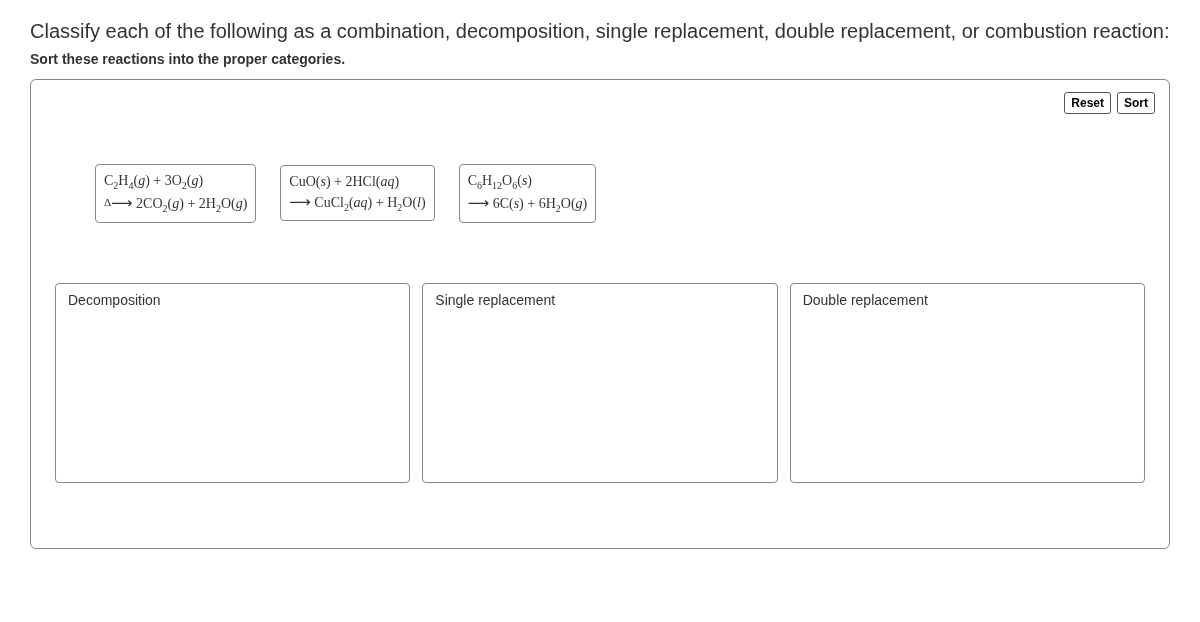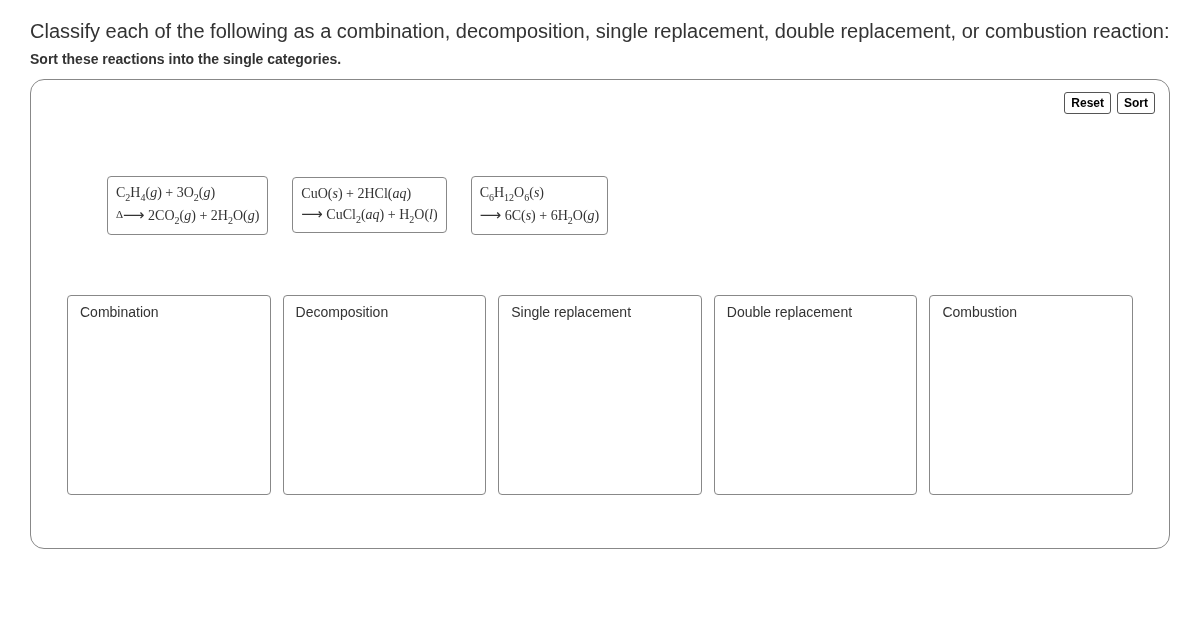--- a/index.html
+++ b/index.html
@@ -3,63 +3,57 @@
   <meta charset="utf-8">
   <style>
     * { box-sizing: border-box; margin: 0; padding: 0; }
     body { font-family: Arial, Helvetica, sans-serif; font-size: 14px; color: #333; background: #fff; }
     .container { padding: 20px 30px; }
     .part-header { display: flex; align-items: center; gap: 10px; margin-bottom: 18px; }
     .triangle { width: 0; height: 0; border-left: 6px solid transparent; border-right: 6px solid transparent; border-top: 8px solid #333; }
     .part-title { font-weight: bold; font-size: 15px; }
     .instruction { font-size: 20px; margin-bottom: 8px; }
     .instruction-bold { font-weight: bold; font-size: 14px; margin-bottom: 12px; }
-    .panel { border: 1px solid #888; border-radius: 14px; padding: 16px; position: relative; min-height: 470px; }
+    .panel { border: 1px solid #888; border-radius: 6px; padding: 4px; position: relative; min-height: 470px; }
     .panel-buttons { position: absolute; top: 12px; right: 14px; display: flex; gap: 6px; }
     .btn { border: 1px solid #555; background: #fff; font-size: 12px; font-weight: bold; padding: 3px 6px; border-radius: 3px; cursor: pointer; }
     .items-row { display: flex; gap: 24px; margin: 80px 40px 60px 60px; align-items: center; }
     .chip { border: 1px solid #888; border-radius: 4px; padding: 6px 8px; font-family: 'Times New Roman', serif; font-size: 14px; line-height: 1.4; cursor: move; white-space: nowrap; }
     .chip .arrow { font-size: 15px; }
     .chip sup, .chip sub { font-size: 10px; }
     .bins-row { display: flex; gap: 12px; margin: 0 20px; }
     .bin { flex: 1; border: 1px solid #888; border-radius: 4px; min-height: 200px; padding: 8px 12px; }
     .bin-title { font-size: 14px; }
     .delta { font-size: 11px; position: relative; top: -2px; }
   </style>
 </head>
 <body>
 
 <div class="container">
 
   <p class="instruction">Classify each of the following as a combination, decomposition, single replacement, double replacement, or combustion reaction:</p>
-  <p class="instruction-bold">Sort these reactions into the single categories.</p>
+  <p class="instruction-bold">Sort these reactions into the proper categories.</p>
 
   <div class="panel">
     <div class="panel-buttons">
       <button class="btn">Reset</button>
       <button class="btn">Sort</button>
     </div>
 
     <div class="items-row">
         <div class="chip">C<sub>2</sub>H<sub>4</sub>(<i>g</i>) + 3O<sub>2</sub>(<i>g</i>)<br><span class="delta">Δ</span><span class="arrow">⟶</span> 2CO<sub>2</sub>(<i>g</i>) + 2H<sub>2</sub>O(<i>g</i>)</div>
         <div class="chip">CuO(<i>s</i>) + 2HCl(<i>aq</i>)<br><span class="arrow">⟶</span> CuCl<sub>2</sub>(<i>aq</i>) + H<sub>2</sub>O(<i>l</i>)</div>
         <div class="chip">C<sub>6</sub>H<sub>12</sub>O<sub>6</sub>(<i>s</i>)<br><span class="arrow">⟶</span> 6C(<i>s</i>) + 6H<sub>2</sub>O(<i>g</i>)</div>
       </div>
 
     <div class="bins-row">
         <div class="bin">
-          <div class="bin-title">Combination</div>
-        </div>
-        <div class="bin">
           <div class="bin-title">Decomposition</div>
         </div>
         <div class="bin">
           <div class="bin-title">Single replacement</div>
         </div>
         <div class="bin">
           <div class="bin-title">Double replacement</div>
         </div>
-        <div class="bin">
-          <div class="bin-title">Combustion</div>
-        </div>
       </div>
   </div>
 </div>
 
 </body></html>

